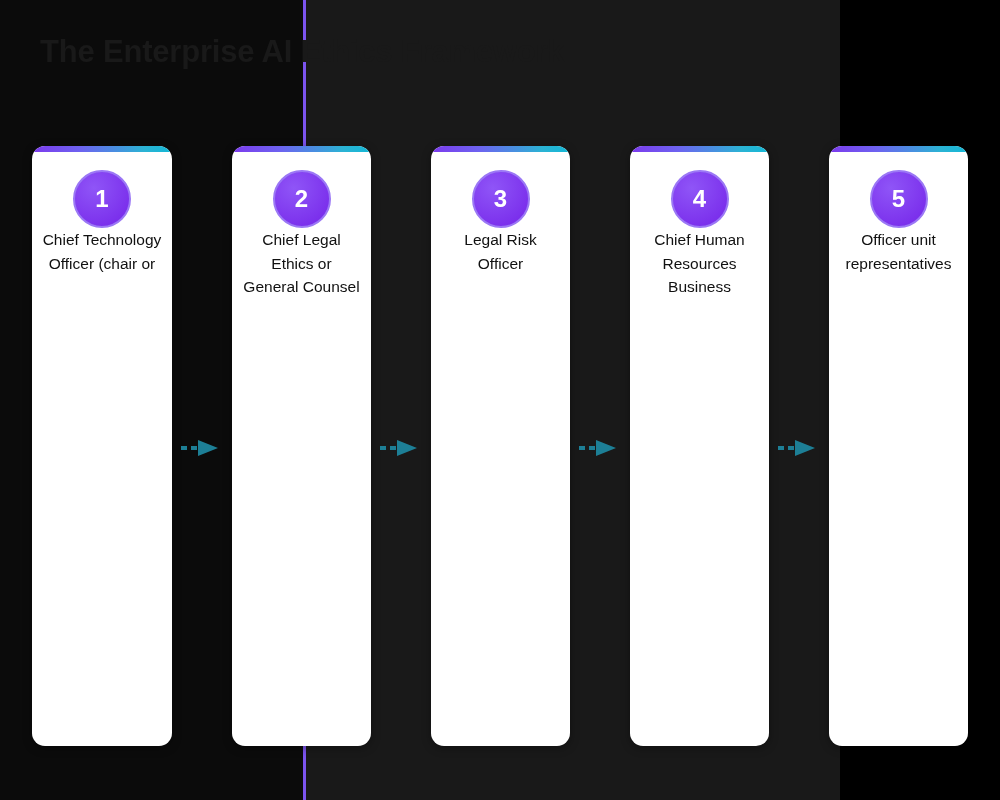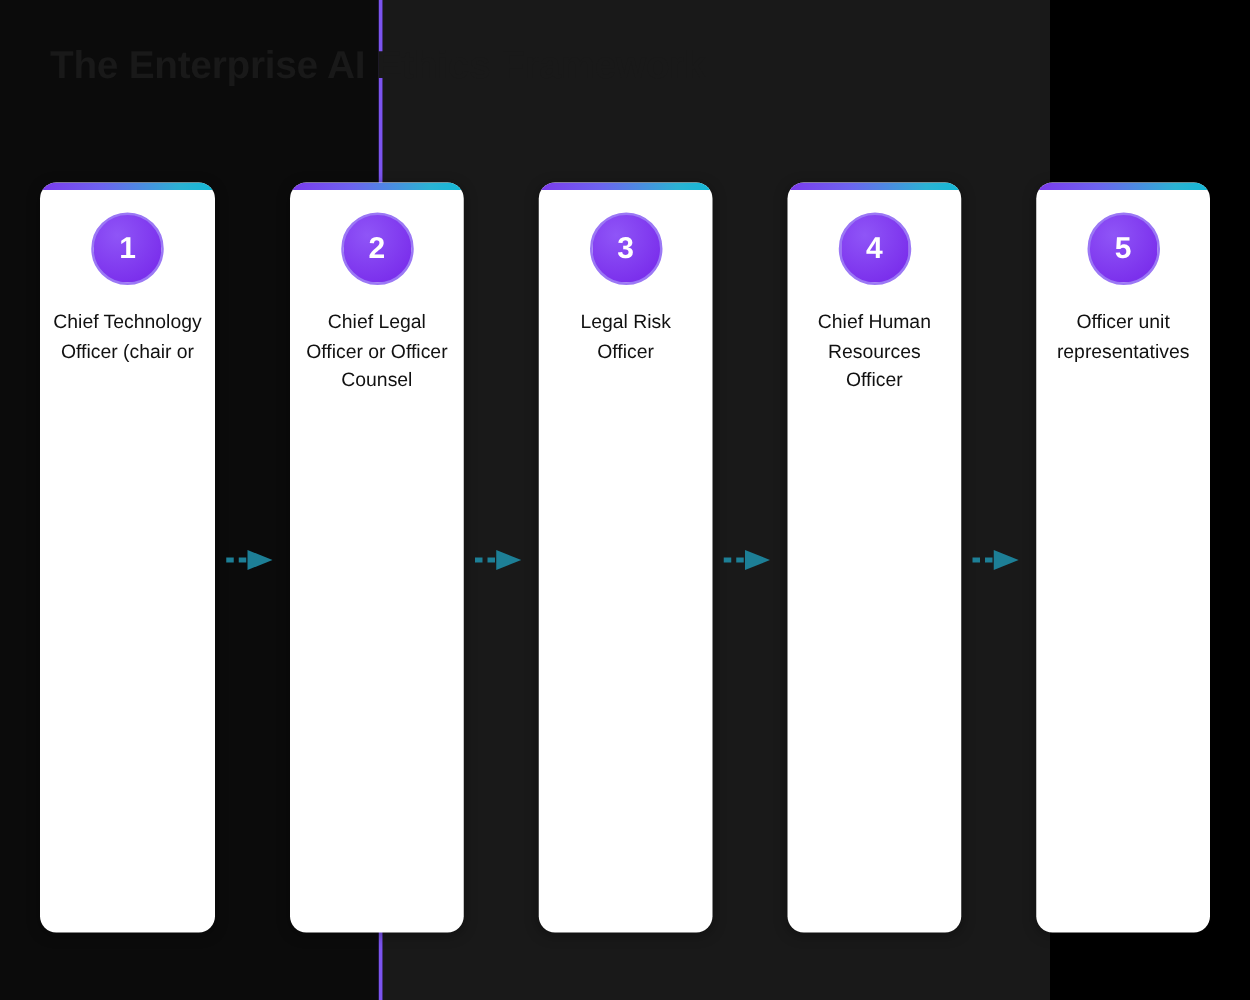--- a/index.html
+++ b/index.html
@@ -83,21 +83,20 @@
     box-sizing: border-box;
     color: #ffffff;
     font-size: 24px;
     font-weight: bold;
     display: flex;
     align-items: center;
     justify-content: center;
     line-height: 1;
   }
   .card-label {
-    margin-top: 18px;
     font-size: 15.5px;
     line-height: 23.5px;
     color: #111111;
     text-align: center;
     max-height: 94px;
     overflow: hidden;
     width: 100%;
   }
 
   
@@ -126,37 +125,37 @@
     <div class="card-body">
       <div class="badge">1</div>
       <div class="card-label">Chief Technology Officer (chair or</div>
     </div>
   </div>
 
   <div class="card" style="left:232px; width:139px;">
     <div class="card-bar"></div>
     <div class="card-body">
       <div class="badge">2</div>
-      <div class="card-label">Chief Legal Officer or Officer Counsel</div>
+      <div class="card-label">Chief Legal Ethics or General Counsel</div>
     </div>
   </div>
 
   <div class="card" style="left:431px; width:139px;">
     <div class="card-bar"></div>
     <div class="card-body">
       <div class="badge">3</div>
       <div class="card-label">Legal Risk Officer</div>
     </div>
   </div>
 
   <div class="card" style="left:630px; width:139px;">
     <div class="card-bar"></div>
     <div class="card-body">
       <div class="badge">4</div>
-      <div class="card-label">Chief Human Resources Officer</div>
+      <div class="card-label">Chief Human Resources Business</div>
     </div>
   </div>
 
   <div class="card" style="left:829px; width:139px;">
     <div class="card-bar"></div>
     <div class="card-body">
       <div class="badge">5</div>
       <div class="card-label">Officer unit representatives</div>
     </div>
   </div>

